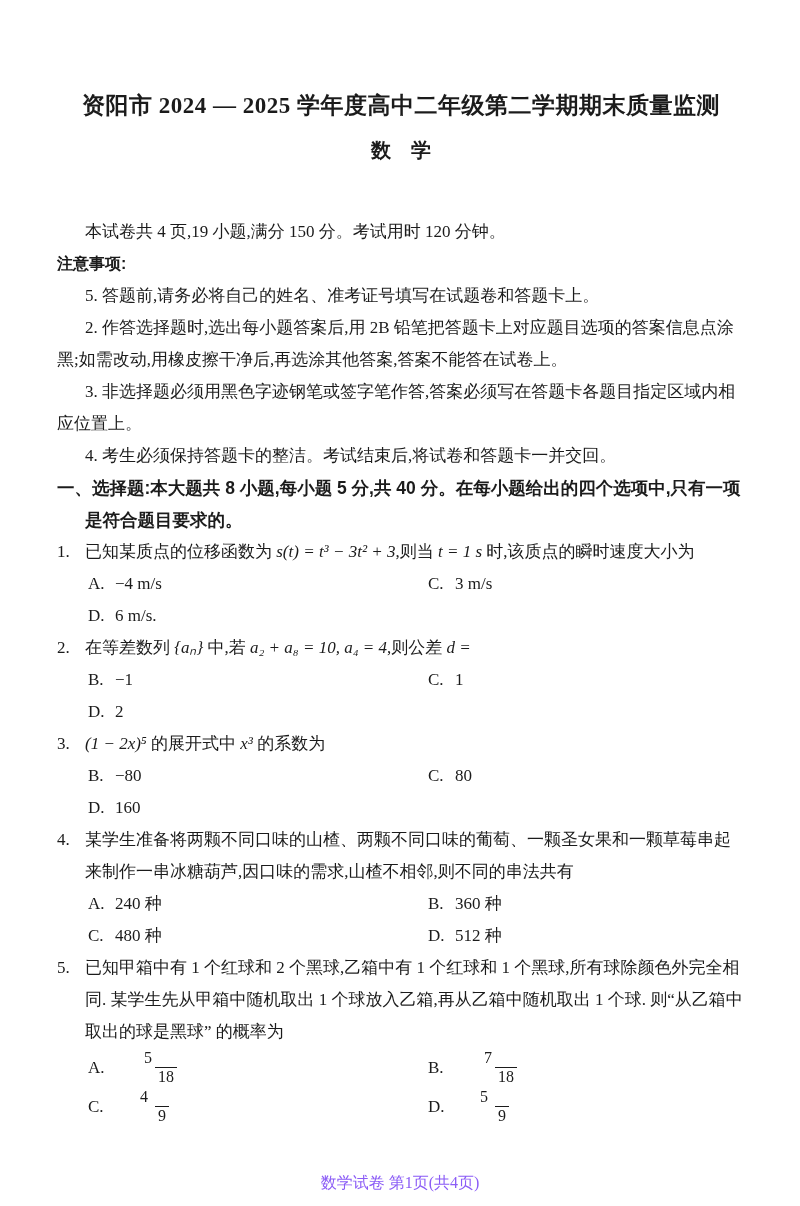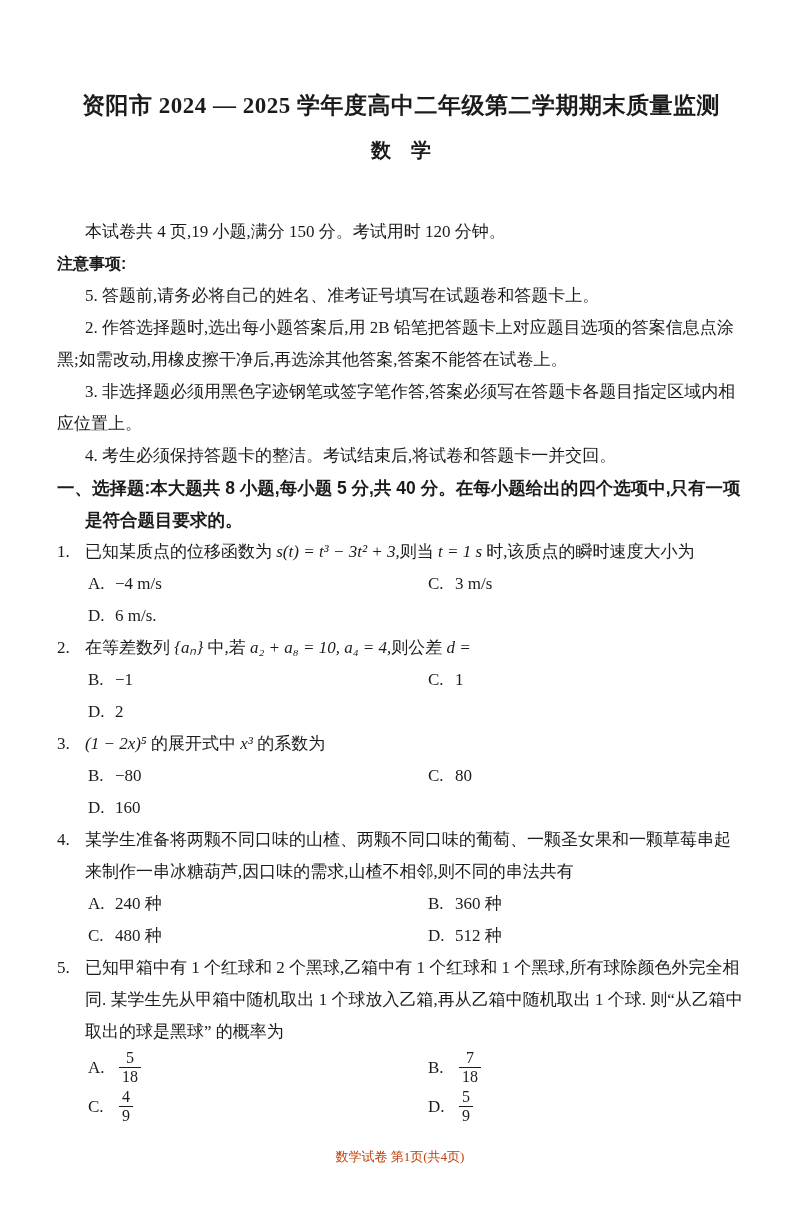--- a/index.html
+++ b/index.html
@@ -64,29 +64,29 @@
     line-height: 19px;
   }
   .frac {
     display: inline-flex;
     flex-direction: column;
     text-align: center;
     font-size: 16px;
     line-height: 18px;
     margin-left: 4px;
   }
-  .fden { border-top: 1.4px solid currentColor; padding: 0 3px; }
+  .fden { border-top: 1.4px solid currentColor; padding: 0 3px; margin-left: 36px; }
   .fnum { padding: 0 3px; }
   .footer {
     position: absolute;
     left: 0; right: 0;
-    bottom: 40px;
+    bottom: 12px;
     text-align: center;
-    font-size: 13px;
-    color: #c2410c;
+    font-size: 16px;
+    color: #8b5cf6;
   }
 </style>
 </head>
 <body>
 
 <div class="page">
 
   <div class="title">资阳市 2024 — 2025 学年度高中二年级第二学期期末质量监测</div>
   <div class="subtitle">数　学</div>
 

